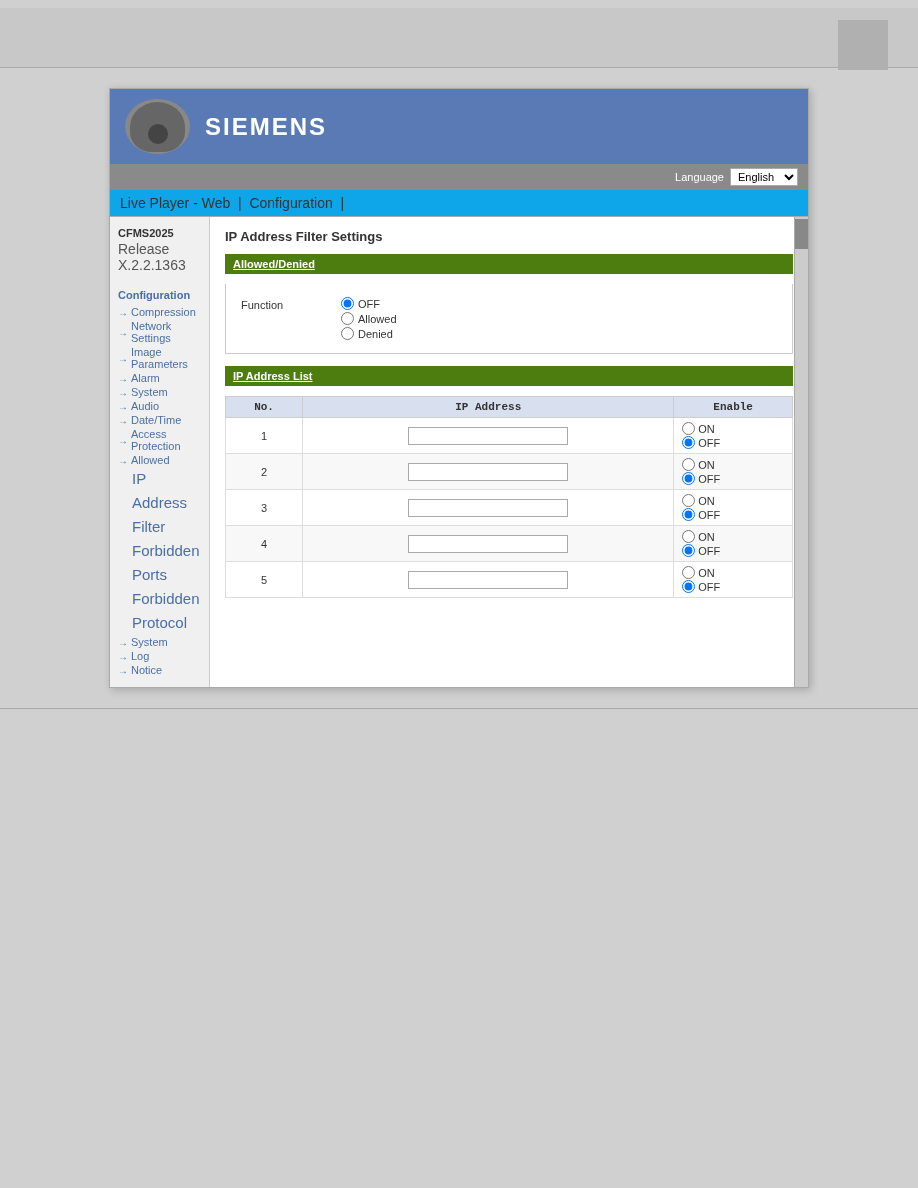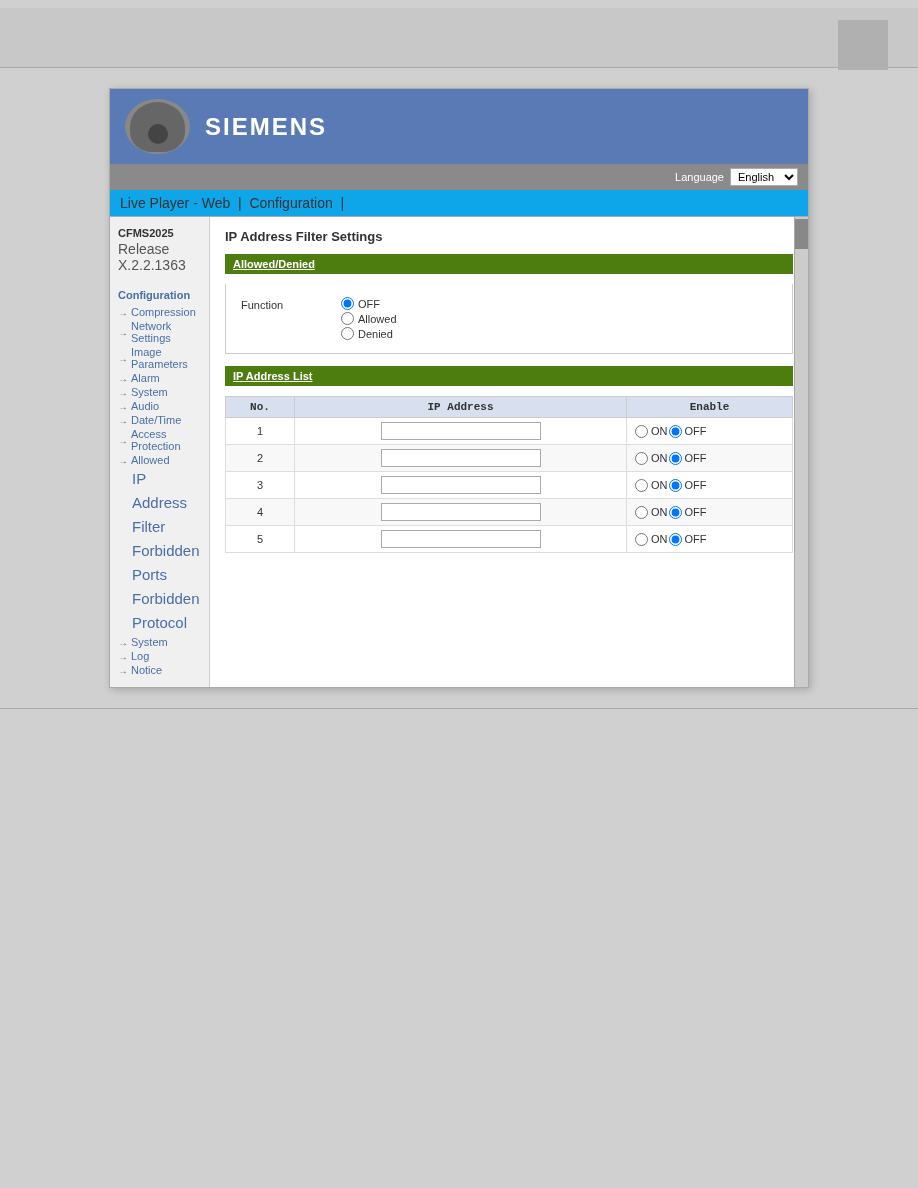--- a/index.html
+++ b/index.html
@@ -259,21 +259,21 @@
     }
     .ip-input {
       width: 160px;
       border: 1px solid #aaa;
       padding: 2px 4px;
       font-size: 11px;
       background: #fff;
     }
     .enable-cell {
       display: flex;
-      flex-direction: row;
+      flex-direction: column;
       align-items: flex-start;
       gap: 1px;
     }
     .enable-radio {
       display: flex;
       align-items: center;
       gap: 3px;
       font-size: 11px;
     }
     

